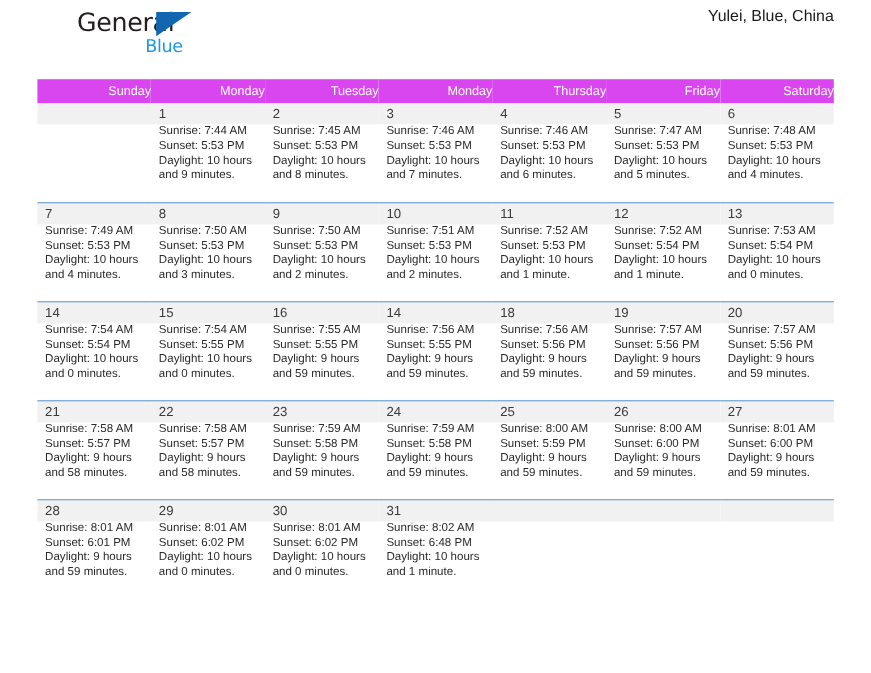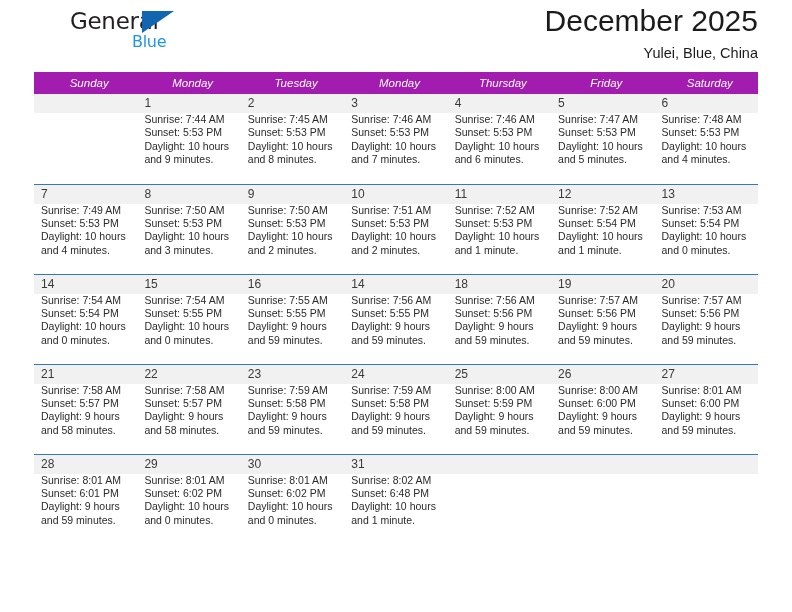--- a/index.html
+++ b/index.html
@@ -87,29 +87,28 @@
   }
 
   
   .calendar {
     width: 724px;
     border-collapse: collapse;
     table-layout: fixed;
   }
 
   .calendar thead th {
-    background: #a21caf;
+    background: #d946ef;
     color: #ffffff;
     font-size: 11.5px;
     font-weight: normal;
-    text-align: center;
+    text-align: right;
     padding: 5px 0 5px 7px;
     height: 20px;
     box-sizing: border-box;
-    font-style: italic;
   }
 
   .week-row > td {
     vertical-align: top;
     padding: 0;
     border-top: 1px solid #3479bb;
     height: 90px;
     box-sizing: border-box;
   }
   .week-row.first-week > td {
@@ -155,21 +154,20 @@
 
   <div class="header">
 
     <div class="brand">
       <span class="brand-general">General</span>
       <span class="brand-triangle"></span>
       <span class="brand-blue">Blue</span>
     </div>
 
     <div class="titles">
-      <div class="cal-title">December 2025</div>
       <div class="cal-subtitle">Yulei, Blue, China</div>
     </div>
 
   </div>
 
   <table class="calendar">
     <thead>
       <tr id="weekday-header-row">
           <th>Sunday</th>
           <th>Monday</th>

